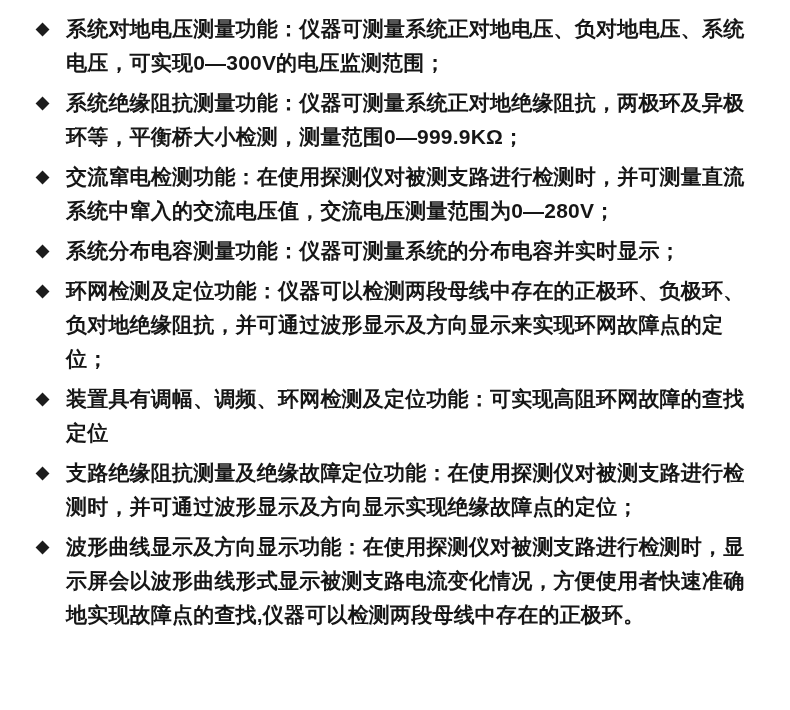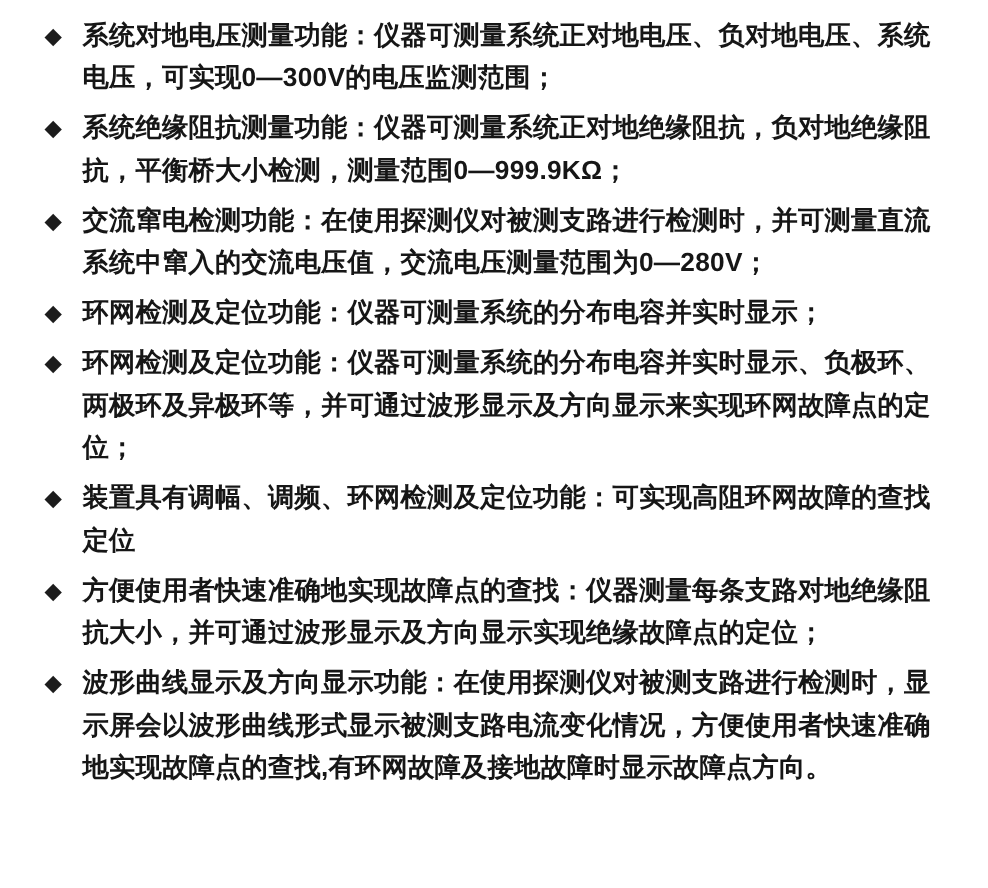--- a/index.html
+++ b/index.html
@@ -55,46 +55,46 @@
 
 <div id="page">
 
   <div class="feature">
     <span class="bullet">◆</span>
     <span class="ftext">系统对地电压测量功能：仪器可测量系统正对地电压、负对地电压、系统电压，可实现0—300V的电压监测范围；</span>
   </div>
 
   <div class="feature">
     <span class="bullet">◆</span>
-    <span class="ftext">系统绝缘阻抗测量功能：仪器可测量系统正对地绝缘阻抗，负对地绝缘阻抗，平衡桥大小检测，测量范围0—999.9KΩ；</span>
+    <span class="ftext">系统绝缘阻抗测量功能：仪器可测量系统正对地绝缘阻抗，两极环及异极环等，平衡桥大小检测，测量范围0—999.9KΩ；</span>
   </div>
 
   <div class="feature">
     <span class="bullet">◆</span>
     <span class="ftext">交流窜电检测功能：在使用探测仪对被测支路进行检测时，并可测量直流系统中窜入的交流电压值，交流电压测量范围为0—280V；</span>
   </div>
 
   <div class="feature">
     <span class="bullet">◆</span>
-    <span class="ftext">环网检测及定位功能：仪器可测量系统的分布电容并实时显示；</span>
+    <span class="ftext">系统分布电容测量功能：仪器可测量系统的分布电容并实时显示；</span>
   </div>
 
   <div class="feature">
     <span class="bullet">◆</span>
-    <span class="ftext">环网检测及定位功能：仪器可测量系统的分布电容并实时显示、负极环、两极环及异极环等，并可通过波形显示及方向显示来实现环网故障点的定位；</span>
+    <span class="ftext">环网检测及定位功能：仪器可以检测两段母线中存在的正极环、负极环、负对地绝缘阻抗，并可通过波形显示及方向显示来实现环网故障点的定位；</span>
   </div>
 
   <div class="feature">
     <span class="bullet">◆</span>
     <span class="ftext">装置具有调幅、调频、环网检测及定位功能：可实现高阻环网故障的查找定位</span>
   </div>
 
   <div class="feature">
     <span class="bullet">◆</span>
-    <span class="ftext">方便使用者快速准确地实现故障点的查找：仪器测量每条支路对地绝缘阻抗大小，并可通过波形显示及方向显示实现绝缘故障点的定位；</span>
+    <span class="ftext">支路绝缘阻抗测量及绝缘故障定位功能：在使用探测仪对被测支路进行检测时，并可通过波形显示及方向显示实现绝缘故障点的定位；</span>
   </div>
 
   <div class="feature">
     <span class="bullet">◆</span>
-    <span class="ftext">波形曲线显示及方向显示功能：在使用探测仪对被测支路进行检测时，显示屏会以波形曲线形式显示被测支路电流变化情况，方便使用者快速准确地实现故障点的查找,有环网故障及接地故障时显示故障点方向。</span>
+    <span class="ftext">波形曲线显示及方向显示功能：在使用探测仪对被测支路进行检测时，显示屏会以波形曲线形式显示被测支路电流变化情况，方便使用者快速准确地实现故障点的查找,仪器可以检测两段母线中存在的正极环。</span>
   </div>
 
 </div>
 
 </body></html>

